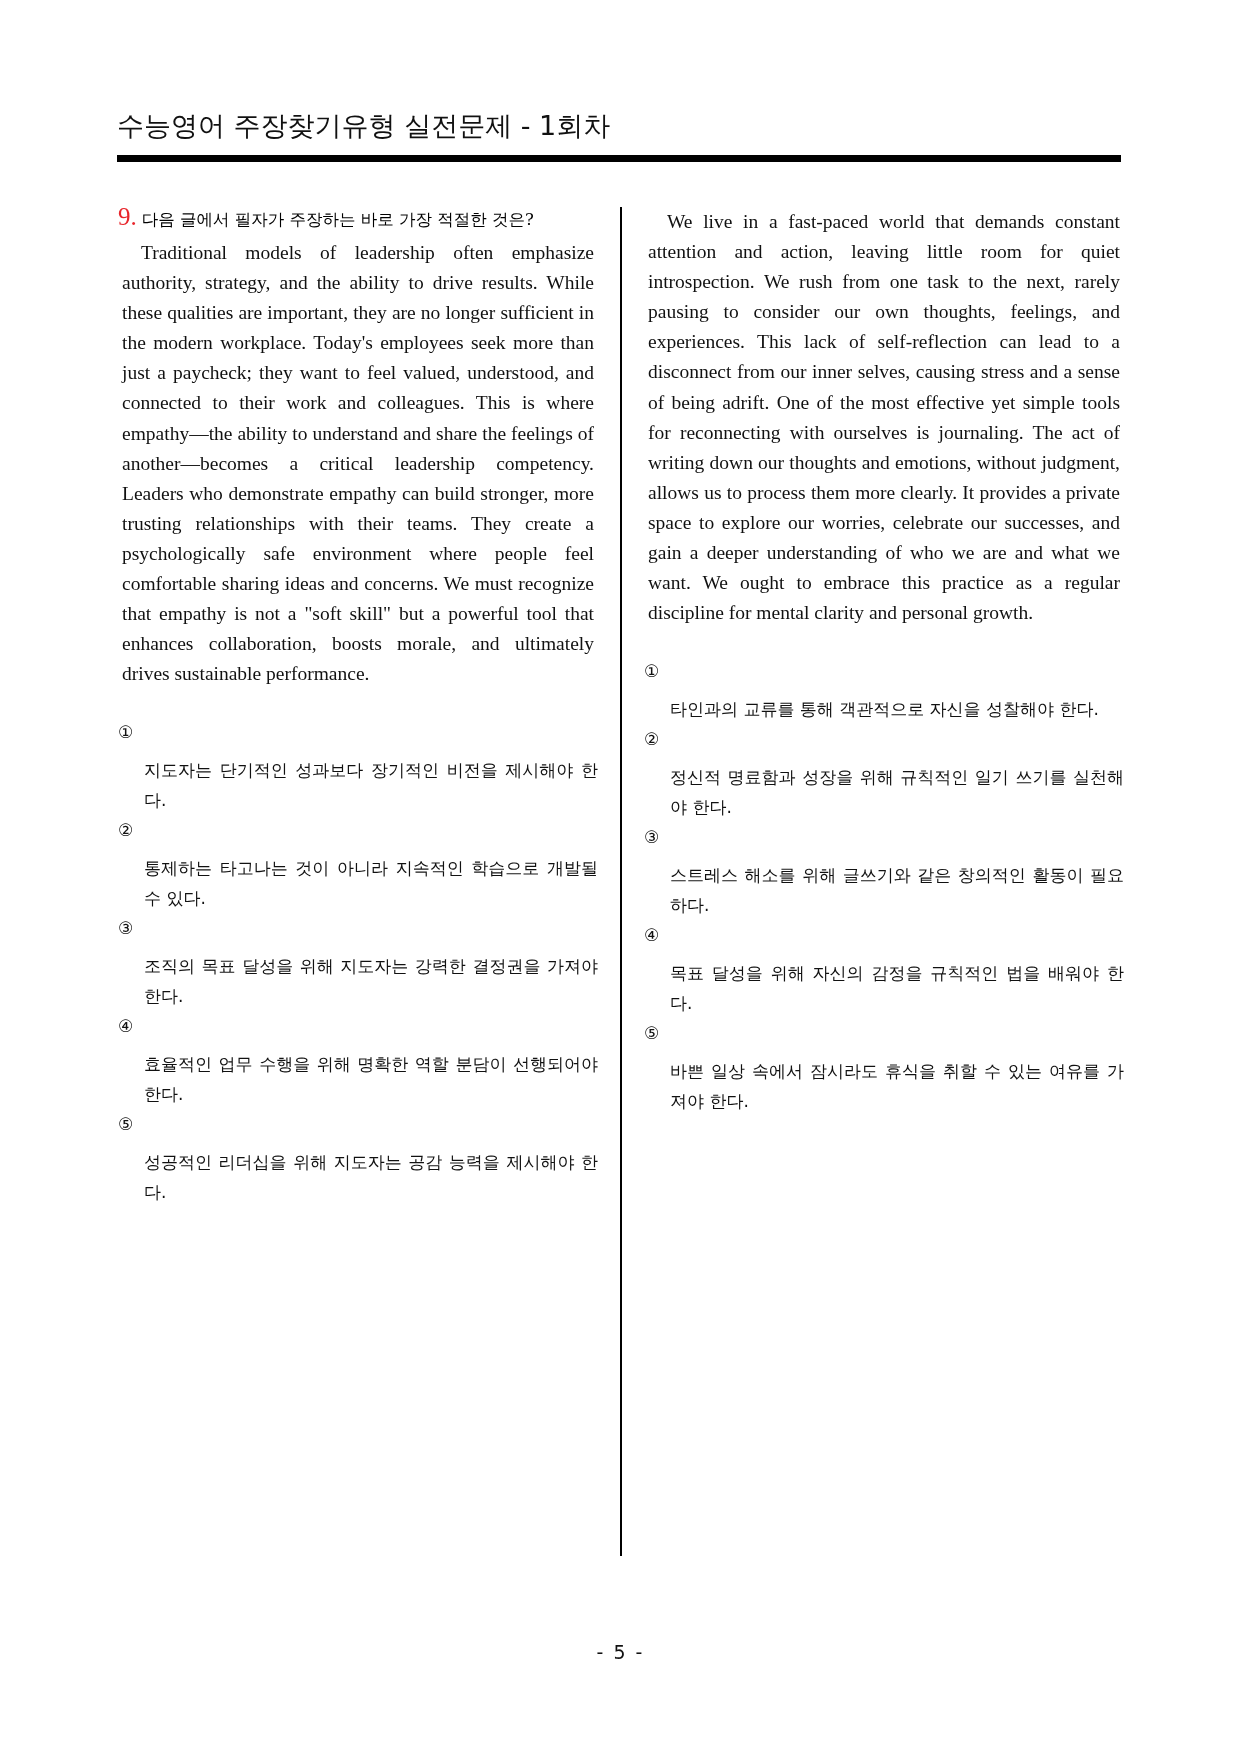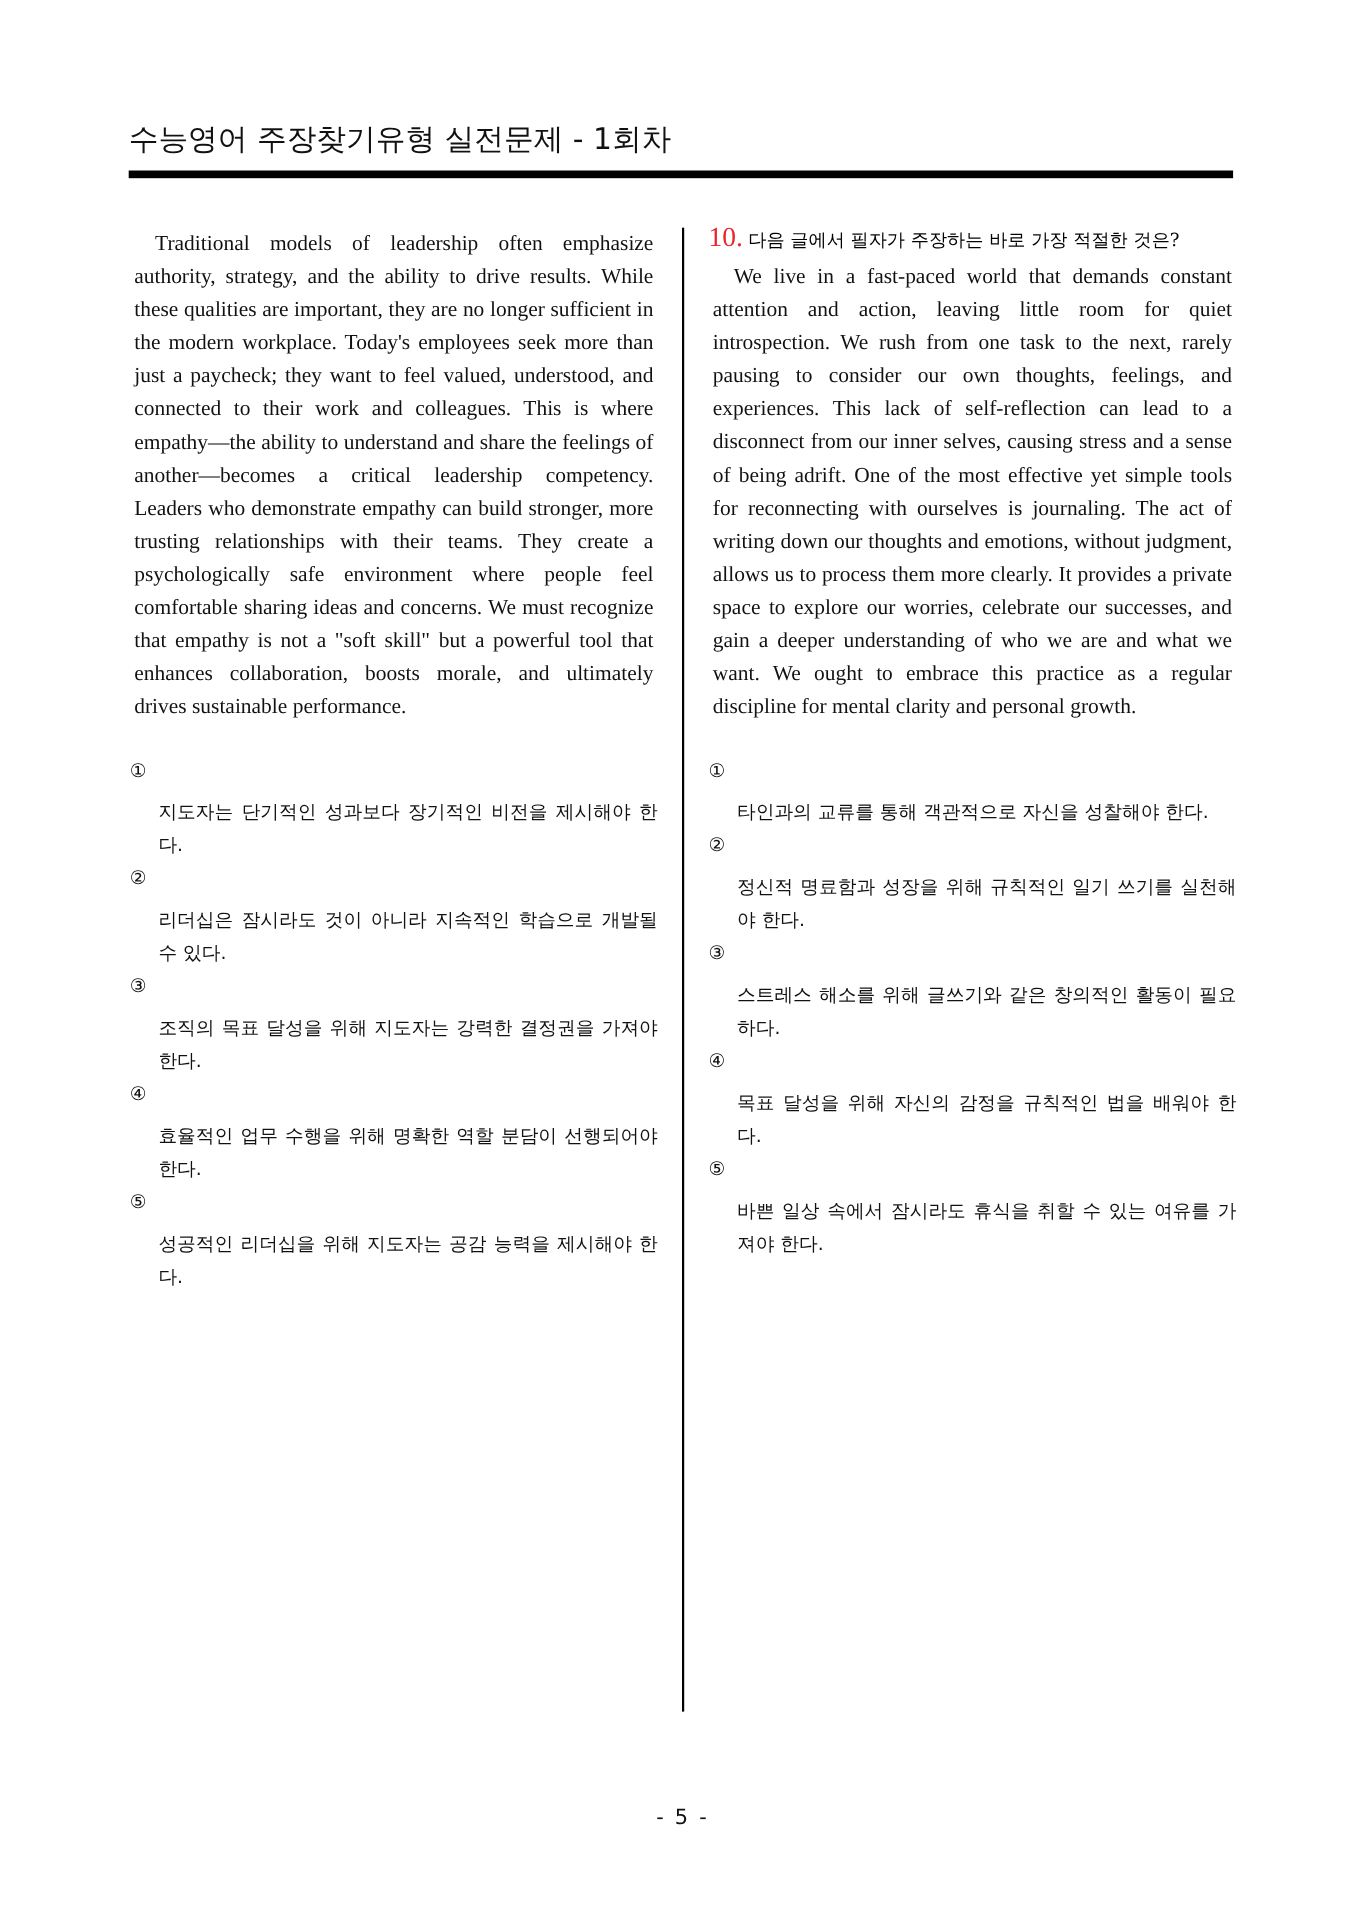--- a/index.html
+++ b/index.html
@@ -41,49 +41,49 @@
     }
   </style>
 </head>
 <body>
 
 <div class="page-title">수능영어 주장찾기유형 실전문제 - 1회차</div>
 <div class="title-rule"></div>
 <div class="col-divider"></div>
 
 <div class="column col-left">
+  <div class="q-head">
+    <span class="q-num">9.</span><span>다음 글에서 필자가 주장하는 바로 가장 적절한 것은?</span>
+  </div>
   <p class="passage">Traditional models of leadership often emphasize authority, strategy, and the ability to drive results. While these qualities are important, they are no longer sufficient in the modern workplace. Today's employees seek more than just a paycheck; they want to feel valued, understood, and connected to their work and colleagues. This is where empathy—the ability to understand and share the feelings of another—becomes a critical leadership competency. Leaders who demonstrate empathy can build stronger, more trusting relationships with their teams. They create a psychologically safe environment where people feel comfortable sharing ideas and concerns. We must recognize that empathy is not a "soft skill" but a powerful tool that enhances collaboration, boosts morale, and ultimately drives sustainable performance.</p>
   <div class="options">
     <div class="option">
       <span class="opt-mark">①</span>
       <span class="opt-text">지도자는 단기적인 성과보다 장기적인 비전을 제시해야 한다.</span>
     </div>
     <div class="option">
       <span class="opt-mark">②</span>
-      <span class="opt-text">리더십은 잠시라도 것이 아니라 지속적인 학습으로 개발될 수 있다.</span>
+      <span class="opt-text">통제하는 타고나는 것이 아니라 지속적인 학습으로 개발될 수 있다.</span>
     </div>
     <div class="option">
       <span class="opt-mark">③</span>
       <span class="opt-text">조직의 목표 달성을 위해 지도자는 강력한 결정권을 가져야 한다.</span>
     </div>
     <div class="option">
       <span class="opt-mark">④</span>
       <span class="opt-text">효율적인 업무 수행을 위해 명확한 역할 분담이 선행되어야 한다.</span>
     </div>
     <div class="option">
       <span class="opt-mark">⑤</span>
       <span class="opt-text">성공적인 리더십을 위해 지도자는 공감 능력을 제시해야 한다.</span>
     </div>
   </div>
 </div>
 
 <div class="column col-right">
-  <div class="q-head">
-    <span class="q-num">10.</span><span>다음 글에서 필자가 주장하는 바로 가장 적절한 것은?</span>
-  </div>
   <p class="passage">We live in a fast-paced world that demands constant attention and action, leaving little room for quiet introspection. We rush from one task to the next, rarely pausing to consider our own thoughts, feelings, and experiences. This lack of self-reflection can lead to a disconnect from our inner selves, causing stress and a sense of being adrift. One of the most effective yet simple tools for reconnecting with ourselves is journaling. The act of writing down our thoughts and emotions, without judgment, allows us to process them more clearly. It provides a private space to explore our worries, celebrate our successes, and gain a deeper understanding of who we are and what we want. We ought to embrace this practice as a regular discipline for mental clarity and personal growth.</p>
   <div class="options">
     <div class="option">
       <span class="opt-mark">①</span>
       <span class="opt-text">타인과의 교류를 통해 객관적으로 자신을 성찰해야 한다.</span>
     </div>
     <div class="option">
       <span class="opt-mark">②</span>
       <span class="opt-text">정신적 명료함과 성장을 위해 규칙적인 일기 쓰기를 실천해야 한다.</span>
     </div>

